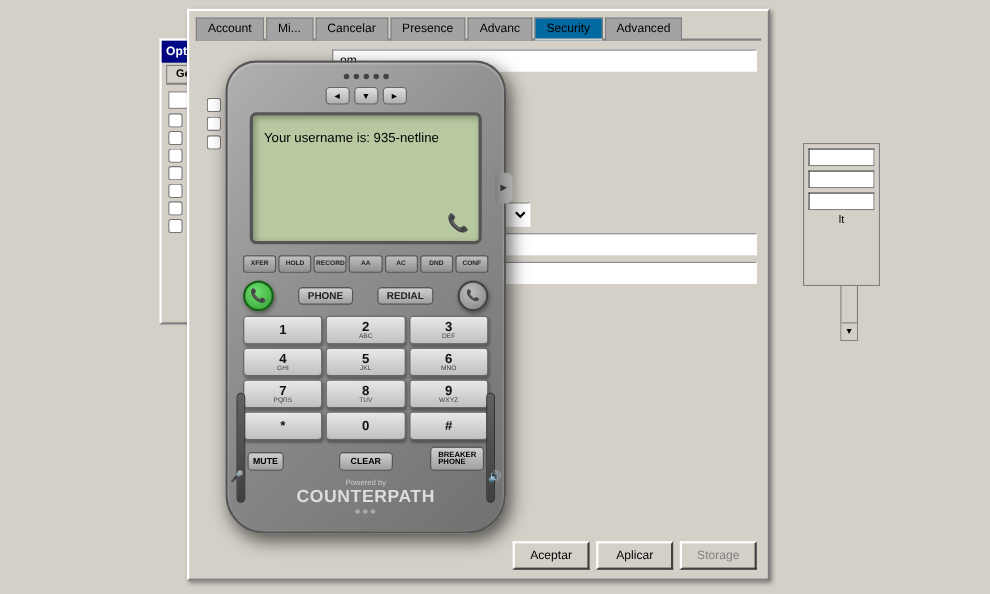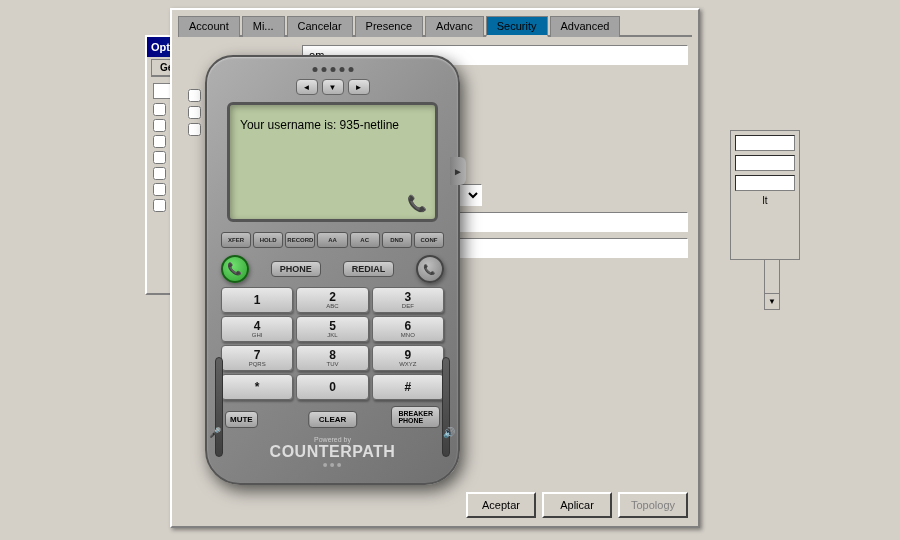--- a/index.html
+++ b/index.html
@@ -663,21 +663,21 @@
     </div>
     <div class="form-row">
       <div class="form-label"></div>
       <input class="form-input" style="">
     </div>
   </div>
 
   <div class="dialog-buttons">
     <button class="dlg-btn">Aceptar</button>
     <button class="dlg-btn">Aplicar</button>
-    <button class="dlg-btn disabled">Topology</button>
+    <button class="dlg-btn disabled">Storage</button>
   </div>
 </div>
 
 <div class="phone-overlay">
   <div class="phone-body">
 
     <div class="phone-speaker-dots">
       <div class="phone-speaker-dot"></div>
       <div class="phone-speaker-dot"></div>
       <div class="phone-speaker-dot"></div>

